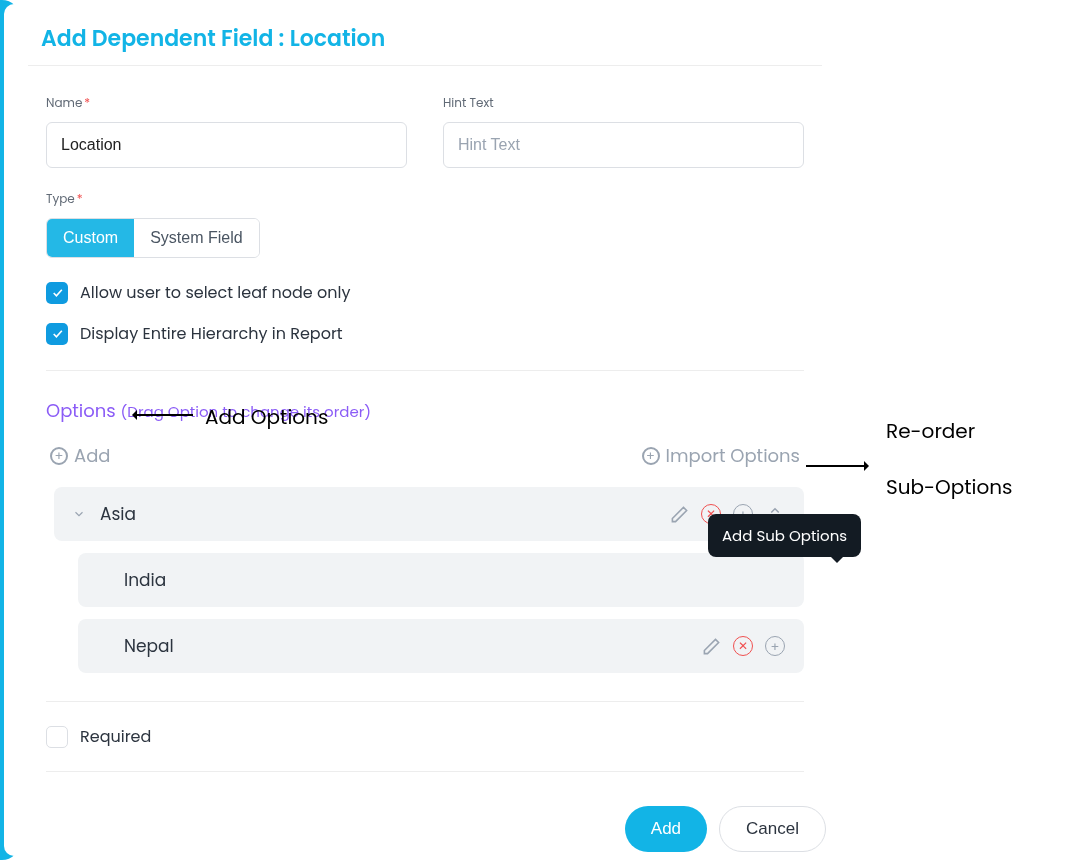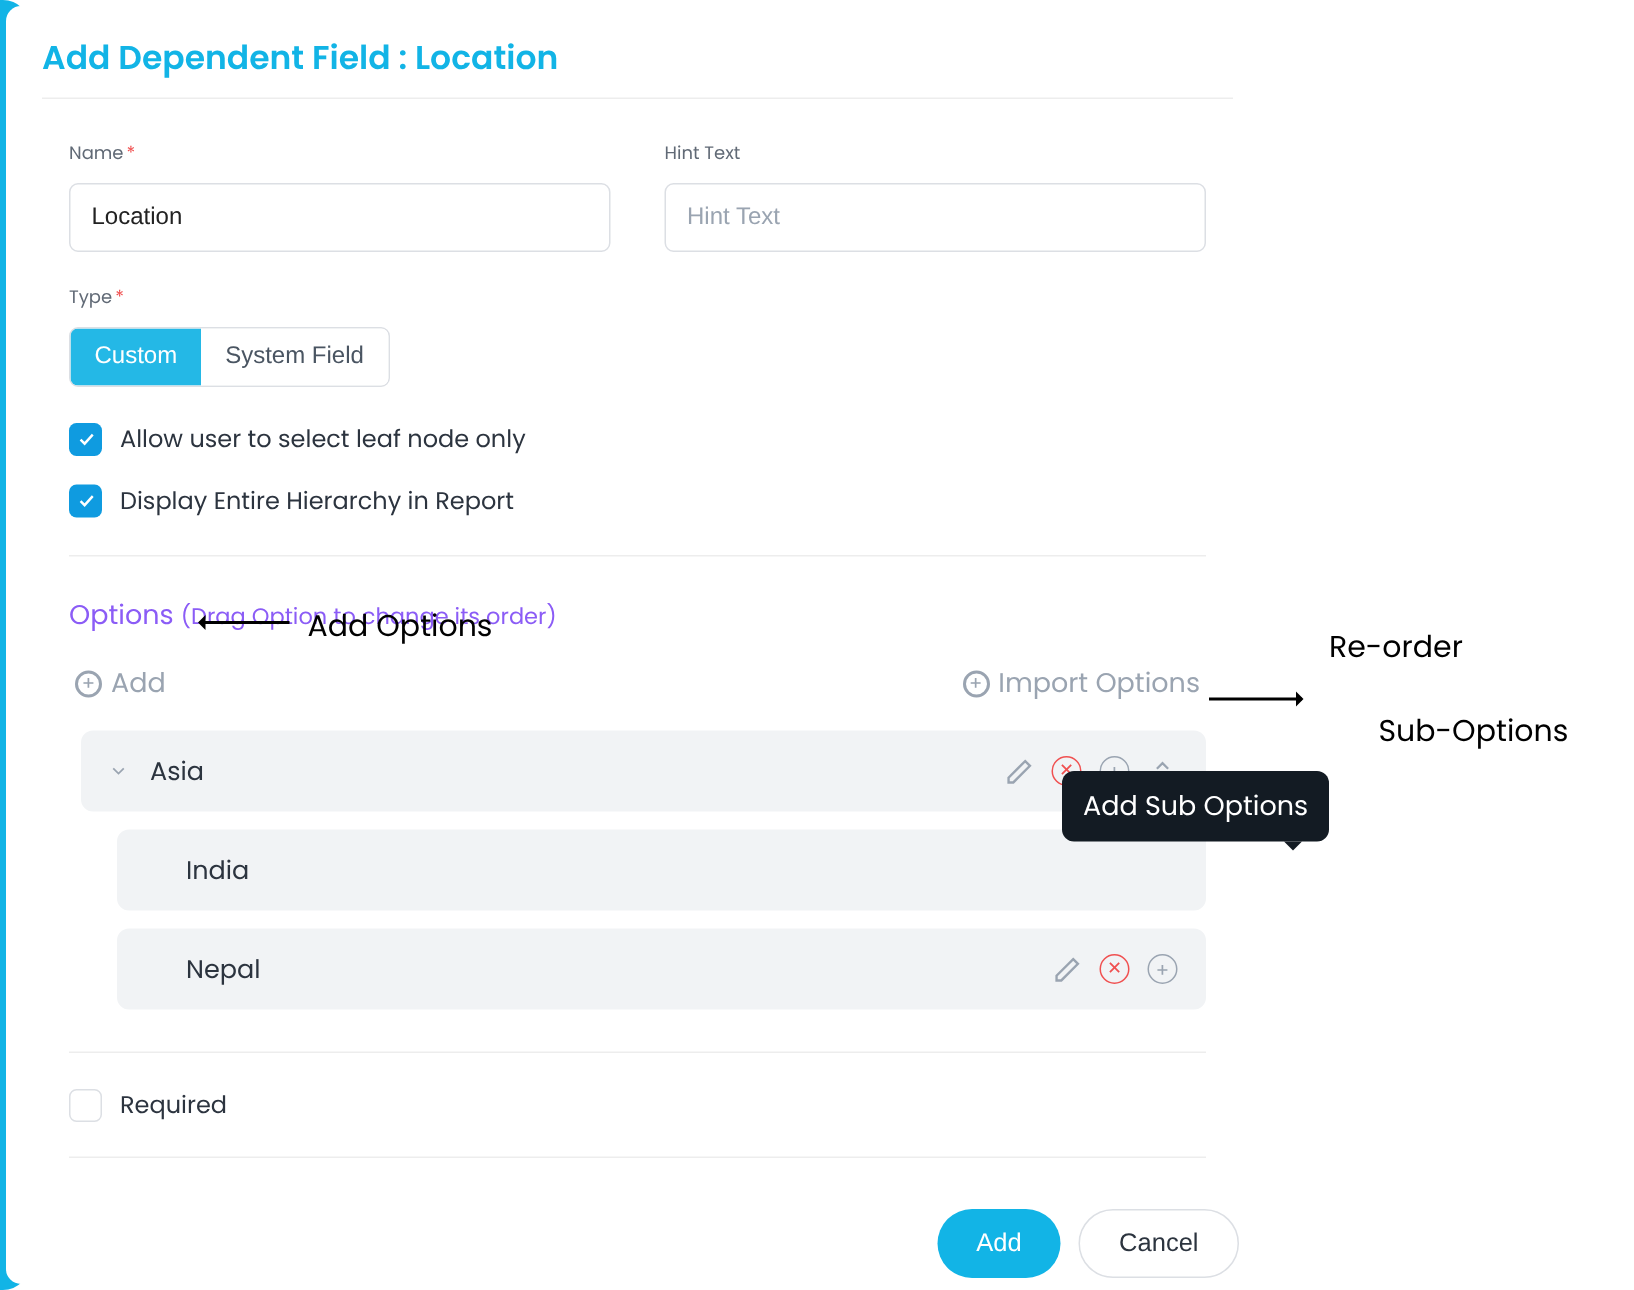--- a/index.html
+++ b/index.html
@@ -39,21 +39,21 @@
   .content {
     position: absolute;
     left: 20px; top: 0;
     width: 810px;
     padding: 16px 8px 0 8px;
   }
   .title {
     color: #12b4e6;
     font-weight: 600;
     font-size: 22px;
-    margin-left: 0;
+    margin-left: 13px;
     margin-top: 6px;
   }
   .rule {
     border: 0;
     border-top: 1px solid #ededed;
     margin-top: 10px;
   }
   .form {
     padding: 0 18px;
   }
@@ -169,21 +169,21 @@
   .node-actions { display: flex; align-items: center; gap: 10px; }
   .ic-btn { width: 22px; height:22px; display:flex; align-items:center; justify-content:center; cursor:pointer; }
   .ic-plus { width:20px; height:20px; border:1.5px solid #9aa4b1; border-radius:50%; color:#9aa4b1; display:flex; align-items:center; justify-content:center; font-size:13px; line-height:1; }
   .ic-x { width:20px; height:20px; border:1.5px solid #f05050; border-radius:50%; color:#f05050; display:flex; align-items:center; justify-content:center; font-size:12px; line-height:1; }
   .ic-sort { color:#9aa4b1; }
 
   .tooltip {
     position: absolute;
     background: #131b23;
     color: #fff;
-    font-size: 18px;
+    font-size: 15px;
     padding: 10px 14px;
     border-radius: 8px;
     white-space: nowrap;
     z-index: 10;
   }
   .tooltip::after {
     content:"";
     position:absolute;
     bottom:-6px; right:18px;
     border:6px solid transparent;
@@ -377,15 +377,15 @@
   <div class="footer">
     <button class="btn btn-primary">Add</button>
     <button class="btn btn-ghost">Cancel</button>
   </div>
 
   <div class="arrow-h" style="left:133px; top:414px; width:60px;"></div>
   <div class="annot" style="left:205px; top:402px;">Add Options</div>
 
   <div class="arrow-rh" style="left:806px; top:465px; width:62px;"></div>
   <div class="annot" style="left:886px; top:416px;">Re-order</div>
-  <div class="annot" style="left:919px; top:472px;">Sub-Options</div>
+  <div class="annot" style="left:886px; top:472px;">Sub-Options</div>
 
 </div>
 
 </body></html>

